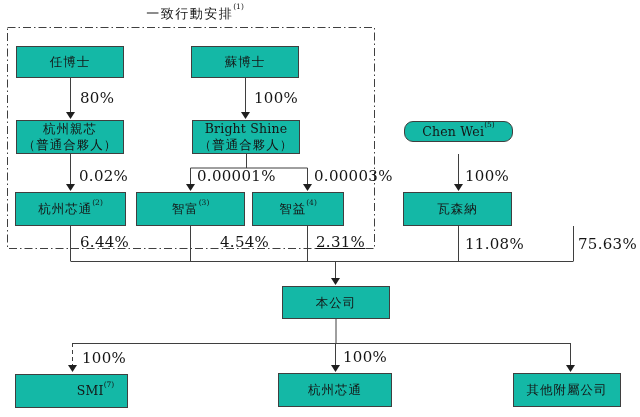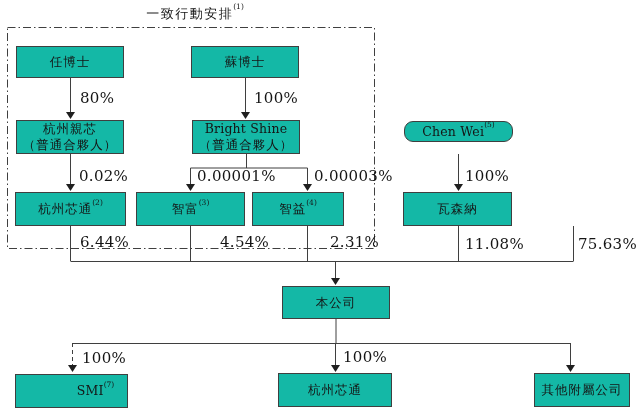--- a/index.html
+++ b/index.html
@@ -107,31 +107,31 @@
   <div class="box" style="left:282px;top:286px;width:108px;height:33px;">
     <span>本公司</span>
   </div>
 
   <div class="box" style="left:15px;top:374px;width:113px;height:34px;padding-left:48px;">
     <span class="en"><span>SMI</span><sup class="fn">(7)</sup></span>
   </div>
   <div class="box" style="left:278px;top:373px;width:114px;height:34px;">
     <span>杭州芯通</span>
   </div>
-  <div class="box" style="left:534px;top:373px;width:96px;height:34px;">
+  <div class="box" style="left:513px;top:373px;width:108px;height:34px;">
     <span>其他附屬公司</span>
   </div>
 
   <span class="lbl" style="left:80px;top:91px;">80%</span>
   <span class="lbl" style="left:254px;top:91px;">100%</span>
   <span class="lbl" style="left:79px;top:169px;">0.02%</span>
   <span class="lbl" style="left:197px;top:169px;">0.00001%</span>
   <span class="lbl" style="left:314px;top:169px;">0.00003%</span>
   <span class="lbl" style="left:465px;top:169px;">100%</span>
   <span class="lbl" style="left:80px;top:235px;">6.44%</span>
   <span class="lbl" style="left:188px;top:235px;margin-left:32px;">4.54%</span>
-  <span class="lbl" style="left:330px;top:235px;">2.31%</span>
+  <span class="lbl" style="left:316px;top:235px;text-decoration:underline;">2.31%</span>
   <span class="lbl" style="left:465px;top:237px;">11.08%</span>
   <span class="lbl" style="left:578px;top:237px;">75.63%</span>
   <span class="lbl" style="left:82px;top:351px;">100%</span>
   <span class="lbl" style="left:343px;top:350px;">100%</span>
 
 </div>
 
 </body></html>

